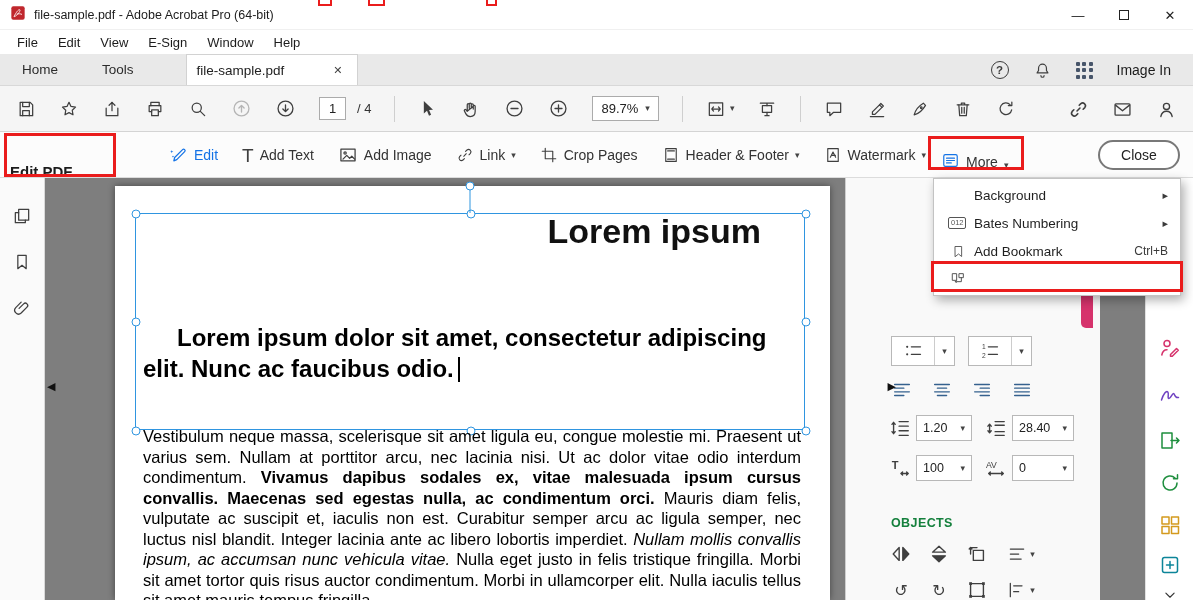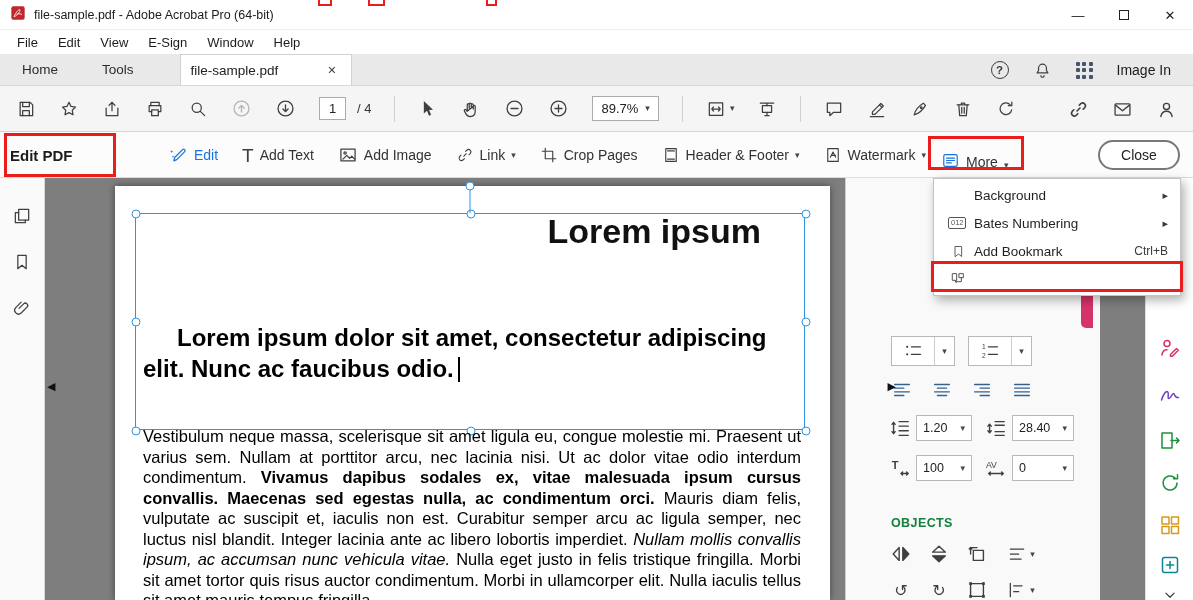--- a/index.html
+++ b/index.html
@@ -14,38 +14,38 @@
 .title-text{font-size:12.5px;color:#1c1c1c;margin-left:8px}
 .wincontrols{position:absolute;right:0;top:0;height:30px;display:flex}
 .wc{width:46px;height:30px;display:flex;align-items:center;justify-content:center;font-size:13px;color:#222}
 .maxbox{width:10px;height:10px;border:1.2px solid #222;display:inline-block}
 
 .menubar{left:0;top:30px;width:1193px;height:24px;background:#fff;display:flex;align-items:center;padding-left:8px;gap:2px}
 .menubar span{font-size:13px;padding:2px 9px;color:#1c1c1c}
 
 .tabbar{left:0;top:54px;width:1193px;height:32px;background:#e9e9e9;border-bottom:1px solid #d8d8d8;display:flex;align-items:stretch}
 .tab{padding:0 22px;display:flex;align-items:center;font-size:13.5px;color:#2b2b2b}
-.doc-tab{margin-left:24px;width:172px;background:#fff;border:1px solid #d2d2d2;border-bottom:none;display:flex;align-items:center;justify-content:space-between;padding:0 10px;font-size:13.5px}
+.doc-tab{margin-left:30px;width:172px;background:#fff;border:1px solid #d2d2d2;border-bottom:none;display:flex;align-items:center;justify-content:space-between;padding:0 10px;font-size:13.5px}
 .tab-close{font-size:11px;color:#444;padding:2px 4px}
 .tab-right{position:absolute;right:0;top:54px;height:32px;display:flex;align-items:center;gap:24px;padding-right:22px}
 .help-circle{width:18px;height:18px;border:1.5px solid #3c3c3c;border-radius:50%;display:flex;align-items:center;justify-content:center;font-size:11.5px;font-weight:bold;color:#3c3c3c}
 .waffle{display:grid;grid-template-columns:repeat(3,4px);grid-gap:2.5px}
 .waffle i{width:4px;height:4px;background:#47556a;border-radius:1px}
 .signin{font-size:14px;color:#1b1b1b}
 
 .toolbar{left:0;top:86px;width:1193px;height:46px;background:#f5f5f5;border-bottom:1px solid #d4d4d4;display:flex;align-items:center;padding-left:16px;gap:23px}
 .tbtn{display:flex;align-items:center;justify-content:center}
 .tdiv{width:1px;height:26px;background:#cfcfcf}
 .pagebox{width:27px;height:23px;background:#fff;border:1px solid #ababab;display:flex;align-items:center;justify-content:center;font-size:13px}
 .pagetotal{font-size:13px;color:#333;margin-left:-12px}
 .zoombox{height:25px;background:#fff;border:1px solid #ababab;display:flex;align-items:center;gap:7px;padding:0 8px;font-size:13px}
 .toolbar-right{position:absolute;right:0;top:86px;height:46px;display:flex;align-items:center;gap:23px;padding-right:16px}
 
 .editbar{left:0;top:132px;width:1193px;height:46px;background:#fcfcfc;border-bottom:1px solid #dcdcdc}
-.editpdf-label{position:absolute;left:10px;top:0;height:46px;display:flex;align-items:center;font-size:15px;font-weight:bold;color:#1c1c1c}
+.editpdf-label{position:absolute;left:10px;top:16px;height:46px;display:flex;align-items:center;font-size:15px;font-weight:bold;color:#1c1c1c}
 .edittools{position:absolute;left:168px;top:0;width:758px;height:46px;display:flex;align-items:center;justify-content:space-between}
 .etool{display:flex;align-items:center;gap:6px;font-size:14px;color:#333}
 .morebtn{position:absolute;left:941px;top:8px;height:30px;display:flex;align-items:flex-end;gap:6px;font-size:14px;color:#333}
 .closebtn{position:absolute;right:13px;top:8px;width:82px;height:30px;border:2px solid #787878;border-radius:15px;display:flex;align-items:center;justify-content:center;font-size:14px;color:#222;background:#fff}
 
 .workspace{left:0;top:178px;width:1193px;height:422px;background:#7e7e7e}
 .left-rail{position:absolute;left:0;top:0;width:45px;height:422px;background:#fafafa;border-right:1px solid #d9d9d9}
 .rail-ic{position:absolute;left:12px}
 .doc-area{position:absolute;left:45px;top:0;width:845px;height:422px;background:#7e7e7e}
 .page{position:absolute;left:70px;top:8px;width:715px;height:414px;background:#fff;box-shadow:0 0 7px rgba(0,0,0,.45)}

